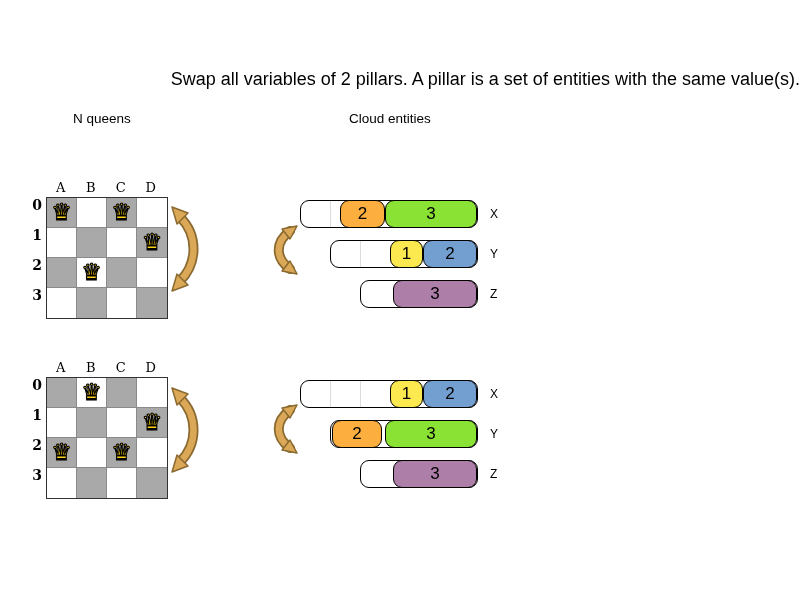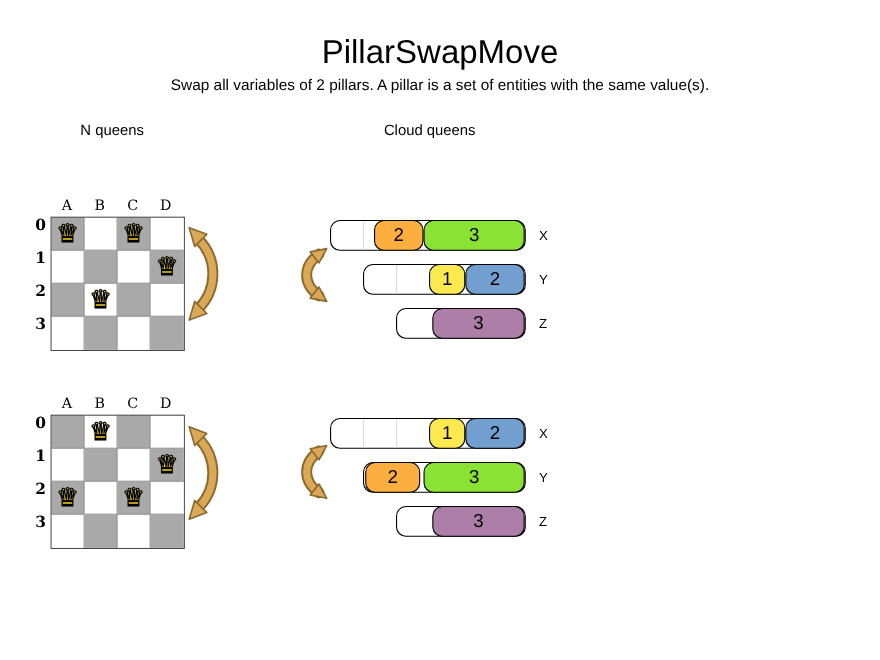--- a/index.html
+++ b/index.html
@@ -1,20 +1,20 @@
 <!DOCTYPE html>
 <html><head>
 <meta charset="utf-8">
 <style>
   html,body{margin:0;padding:0;background:#fff}
   .page{position:relative;width:800px;height:600px;background:#fff;overflow:hidden;
         font-family:"Liberation Sans",sans-serif;color:#000}
   .abs{position:absolute}
   .title{top:31px;left:0;width:100%;text-align:center;font-size:30px}
-  .subtitle{top:69px;left:0;width:100%;text-align:center;font-size:14px}
+  .subtitle{top:69px;left:0;width:100%;text-align:right;font-size:18px}
   .heading{font-size:13.5px}
   .heading-left{left:73px;top:111px}
   .heading-right{left:349px;top:111px}
 
   
   .board{position:absolute}
   .cols{display:flex;height:17px;margin-left:18px}
   .cols span{width:30px;text-align:center;font:13px "DejaVu Serif",serif;letter-spacing:.5px}
   .bbody{display:flex}
   .rlabs{width:18px}
@@ -43,25 +43,24 @@
   .arrow path{fill:none;stroke-linecap:round}
   .arrow .outer{stroke:#8a6a30;stroke-width:10}
   .arrow .inner{stroke:#dba858;stroke-width:6.5}
   .arrow polygon{fill:#dba858;stroke:#8a6a30;stroke-width:1.5;stroke-linejoin:round}
 </style>
 </head>
 <body>
 
 <div class="page">
 
-  <div class="abs title">PillarSwapMove</div>
   <div class="abs subtitle">Swap all variables of 2 pillars. A pillar is a set of entities with the same value(s).</div>
 
   <div class="abs heading heading-left">N queens</div>
-  <div class="abs heading heading-right">Cloud queens</div>
+  <div class="abs heading heading-right">Cloud entities</div>
 
   <div class="board" style="left:28px;top:180px">
       <div class="cols">
         <span>A</span>
         <span>B</span>
         <span>C</span>
         <span>D</span>
       </div>
       <div class="bbody">
         <div class="rlabs">

